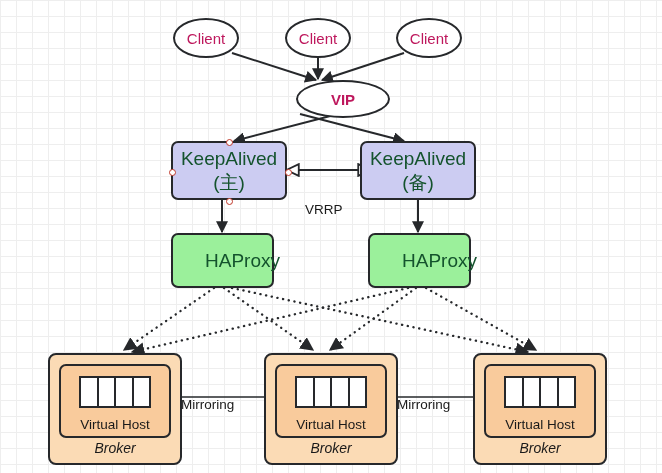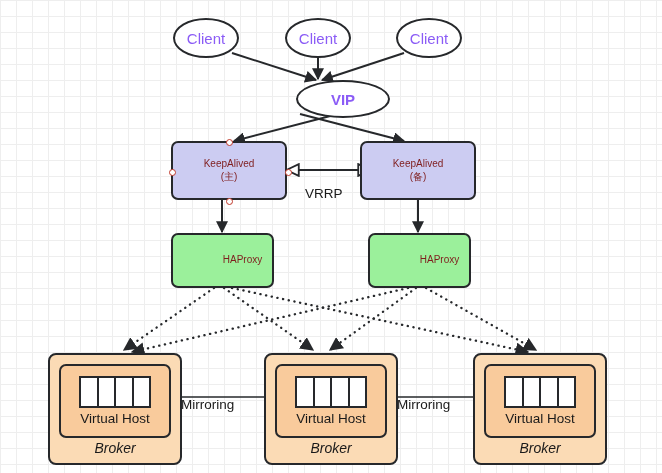--- a/index.html
+++ b/index.html
@@ -21,30 +21,30 @@
     background-position:0 0,0 0,0 0,0 0;
   }
   #edges{position:absolute;left:0;top:0;width:662px;height:473px;}
   .node{position:absolute;box-sizing:border-box;}
 
   .ellipse{
     border:2.2px solid #26282b;
     border-radius:50%;
     background:#ffffff;
     display:flex;align-items:center;justify-content:center;
-    font-size:15px;color:#8b5cf6;
+    font-size:15px;color:#be185d;
   }
   .ellipse.vip{font-weight:bold;font-size:15px;margin-left:24px;}
 
   .rbox{
     border:2.4px solid #26282b;
     border-radius:7px;
     display:flex;flex-direction:column;
     align-items:center;justify-content:center;
-    font-size:10px;color:#7f1d1d;line-height:1.25;
+    font-size:19px;color:#14532d;line-height:1.25;
   }
   .keepalived{background:#ccccf2;}
   .haproxy{background:#9bf09b;padding-left:40px;}
 
   .broker{
     background:#fbdbb5;
     border:2.4px solid #26282b;
     border-radius:8px;
     display:flex;flex-direction:column;
     align-items:center;
@@ -64,21 +64,21 @@
     border:2.2px solid #26282b;
     display:flex;
     box-sizing:border-box;
   }
   .queue .cell{
     flex:1 1 0;
     border-right:2.2px solid #26282b;
     box-sizing:border-box;
   }
   .queue .cell:last-child{border-right:none;}
-  .vhost-label{margin-top:3px;}
+  .vhost-label{margin-top:9px;}
   .broker-label{margin-top:2px;font-style:italic;}
 
   .edge-label{
     position:absolute;
     font-size:13.5px;
     color:#1a1a1a;
     background:transparent;
     white-space:nowrap;
   }
   .port{
@@ -159,21 +159,21 @@
   <span class="port" style="left:-4px;top:26px;"></span>
   <span class="port" style="left:112px;top:26px;"></span>
   <span class="port" style="left:53px;top:55px;"></span>
 </div>
 
 <div class="node rbox keepalived" style="left:360px;top:141px;width:116px;height:59px;">
   <span>KeepAlived</span>
   <span>(备)</span>
 </div>
 
-<div class="edge-label" style="left:305px;top:186px;text-align:center;">VRRP</div>
+<div class="edge-label" style="left:305px;top:202px;text-align:center;">VRRP</div>
 
 <div class="node rbox haproxy" style="left:171px;top:233px;width:103px;height:55px;">
   <span>HAProxy</span>
 </div>
 <div class="node rbox haproxy" style="left:368px;top:233px;width:103px;height:55px;">
   <span>HAProxy</span>
 </div>
 
 <div class="node broker" style="left:48px;top:353px;width:134px;height:112px;">
   <div class="vhost" style="margin-top:9px;width:112px;height:74px;padding-top:10px;">

